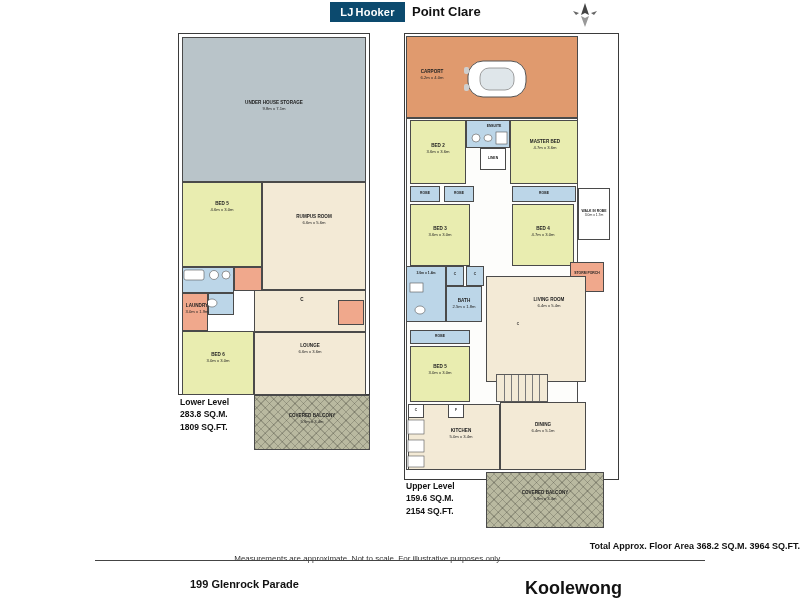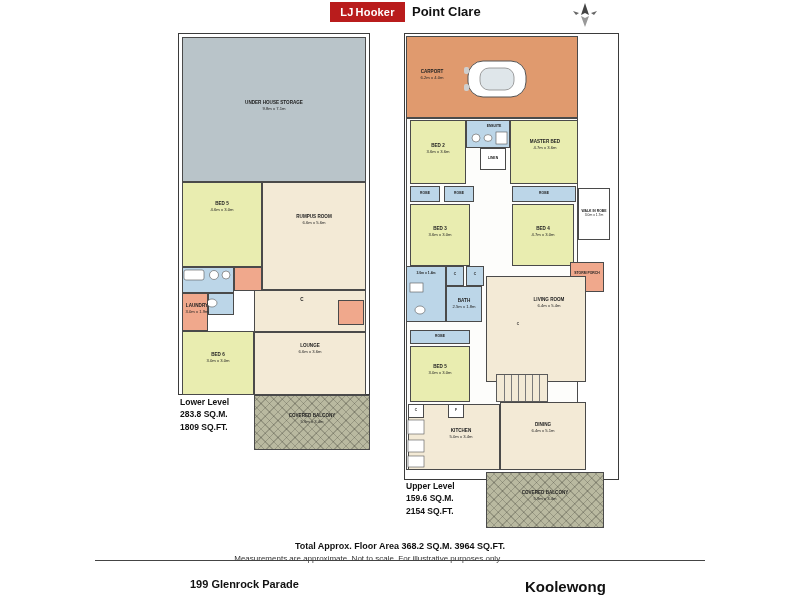--- a/index.html
+++ b/index.html
@@ -9,21 +9,21 @@
     font-family:"Liberation Sans", sans-serif;
     color:#1a1a1a;
     position:relative;
     overflow:hidden;
   }
   .plan{position:absolute;left:0;top:0;width:800px;height:600px;}
 
   
   .brand{
     position:absolute;left:330px;top:2px;width:75px;height:20px;
-    background:#b91c1c;color:#fff;
+    background:#0c4a6e;color:#fff;
     display:flex;align-items:center;justify-content:center;
     font-size:11px;font-weight:bold;letter-spacing:.2px;
   }
   .brand .lj{font-size:11px;font-weight:bold;margin-right:2px;}
   .suburb{
     position:absolute;left:412px;top:4px;
     font-size:13px;font-weight:bold;color:#111;
   }
   .compass{
     position:absolute;left:570px;top:2px;width:30px;height:26px;
@@ -58,34 +58,34 @@
   .outline{position:absolute;box-sizing:border-box;border:1.6px solid #3b3b3b;}
 
   
   .level{
     position:absolute;font-size:8.5px;font-weight:bold;line-height:1.45;color:#111;
   }
 
   
   .footer-line{position:absolute;left:95px;top:560px;width:610px;height:1px;background:#444;}
   .foot-total{
-    position:absolute;left:0;top:541px;width:800px;text-align:center;
+    position:absolute;left:0;top:541px;width:800px;text-align:right;
     font-size:9px;font-weight:bold;color:#111;
   }
   .foot-note{
     position:absolute;left:0;top:554px;width:736px;text-align:center;
     font-size:8px;color:#333;
   }
   .addr{
     position:absolute;left:190px;top:578px;
     font-size:11px;font-weight:bold;color:#111;
   }
   .town{
     position:absolute;left:525px;top:578px;
-    font-size:15px;font-weight:bold;color:#111;
+    font-size:18px;font-weight:bold;color:#111;
   }
 
   
   .car{position:absolute;left:462px;top:55px;width:72px;height:48px;}
 
   
   .stair{position:absolute;box-sizing:border-box;border:1px solid #5a5a5a;background:#f3ead6;}
   .stair .tread{position:absolute;left:0;width:100%;height:1px;background:#7a7a7a;}
   .vstair .tread{position:absolute;top:0;height:100%;width:1px;background:#7a7a7a;}
 

